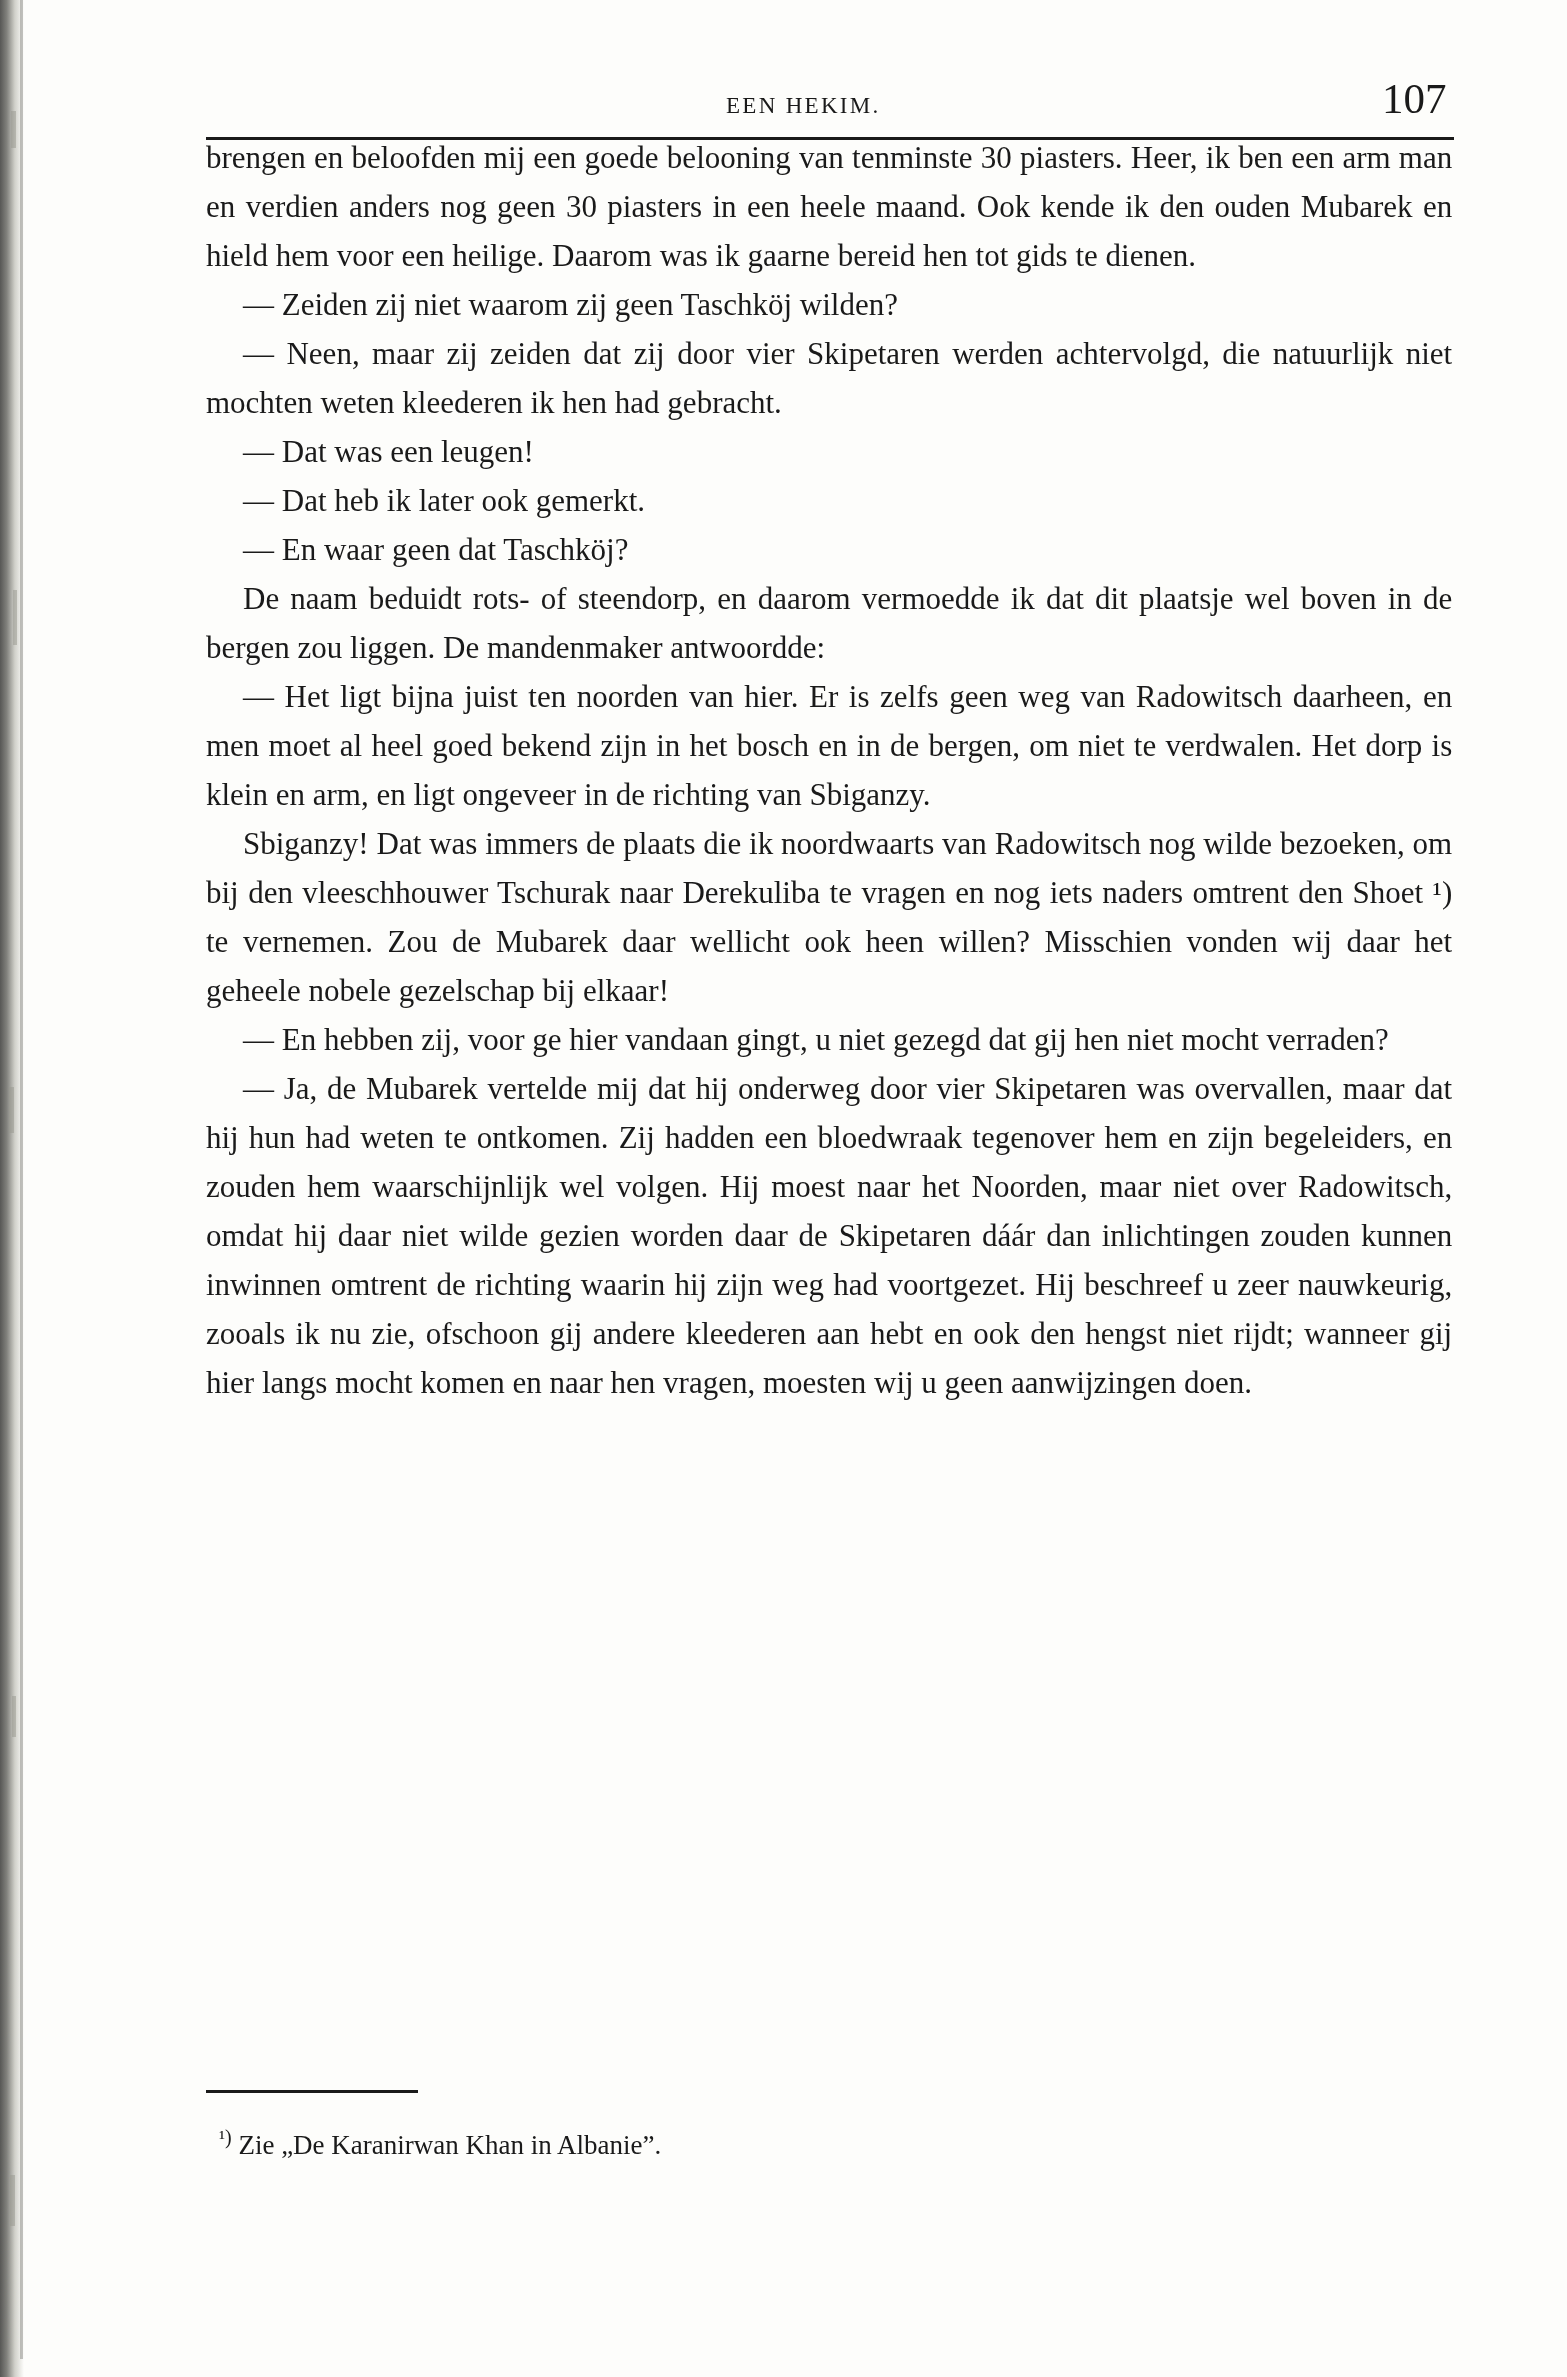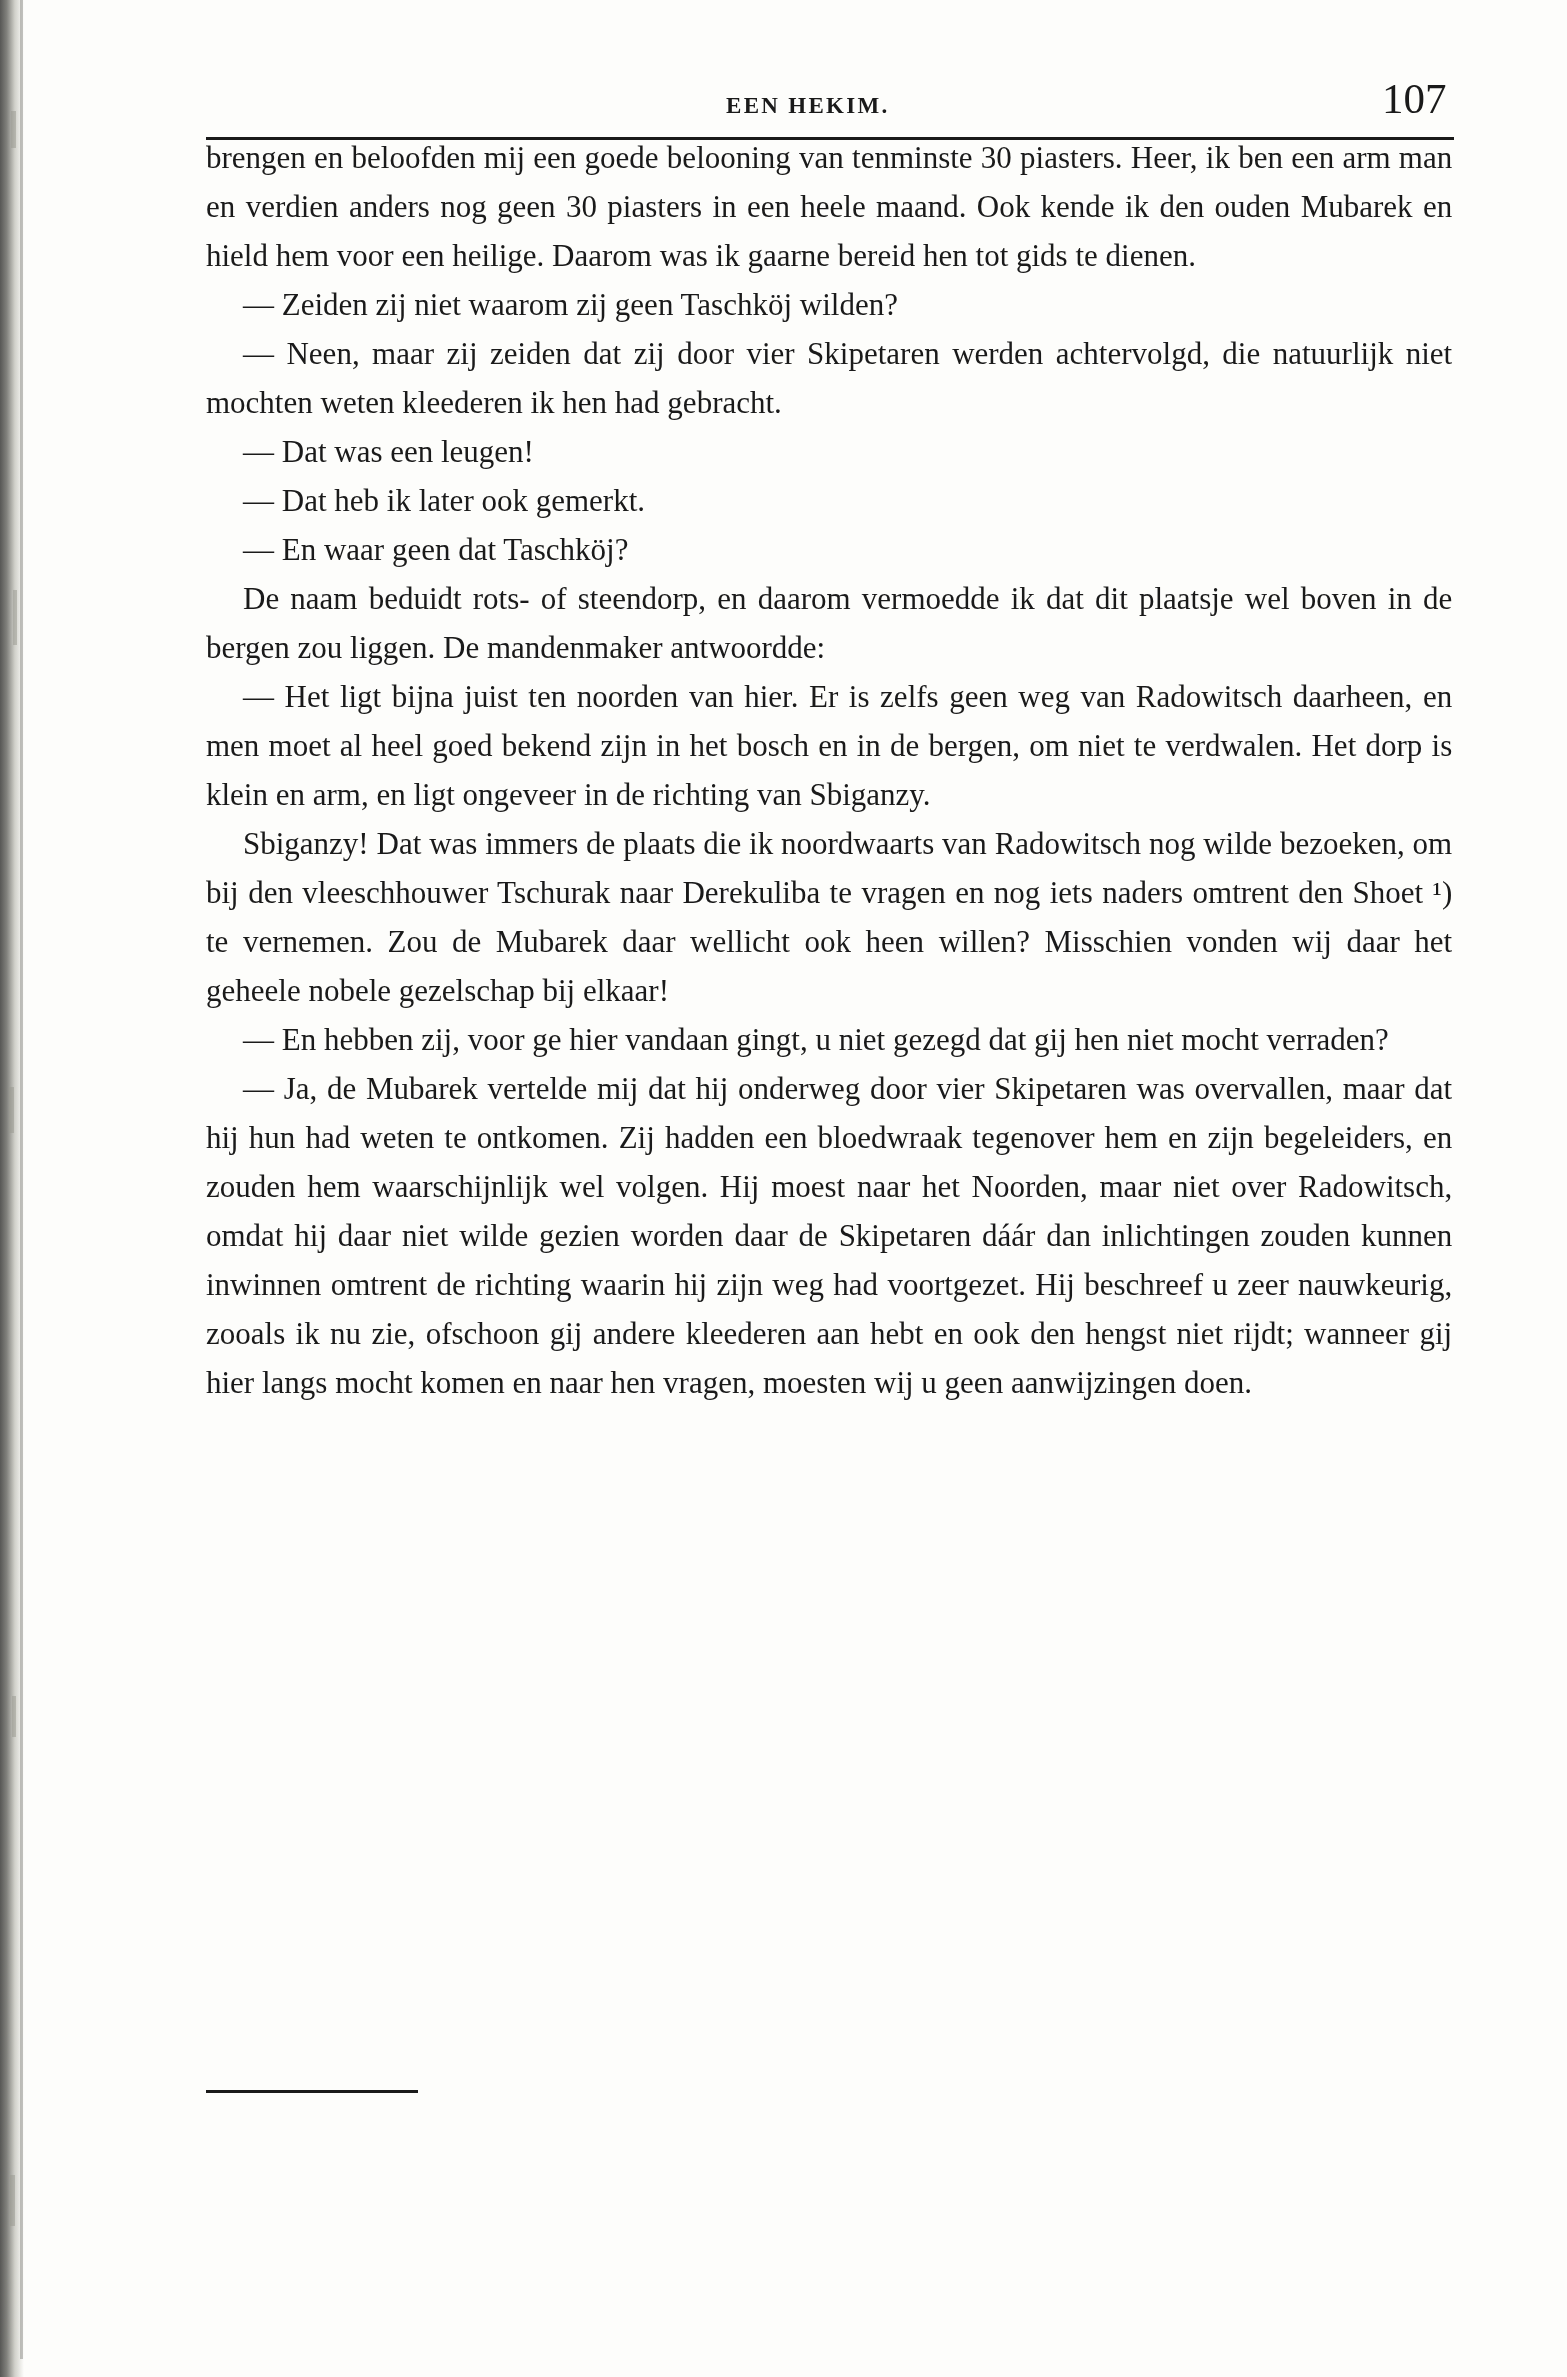--- a/index.html
+++ b/index.html
@@ -59,21 +59,21 @@
   .header-row {
     position: relative;
     height: 68px;
   }
   .running-head {
     position: absolute;
     left: 544px;
     top: 28px;
     font-size: 23px;
     letter-spacing: 2.3px;
-    font-weight: bold;
+    font-weight: normal;
     font-family: "Liberation Serif", serif;
   }
   .folio {
     position: absolute;
     right: 7.4px;
     top: 9.2px;
     font-size: 43px;
     font-family: "Liberation Serif", serif;
   }
   .rule {
@@ -166,16 +166,20 @@
       <p class="dash">— Het ligt bijna juist ten noorden van hier. Er is zelfs geen weg van Radowitsch daarheen, en men moet al heel goed bekend zijn in het bosch en in de bergen, om niet te verdwalen. Het dorp is klein en arm, en ligt ongeveer in de richting van Sbiganzy.</p>
       <p class="indent">Sbiganzy! Dat was immers de plaats die ik noordwaarts van Radowitsch nog wilde bezoeken, om bij den vleeschhouwer Tschurak naar Derekuliba te vragen en nog iets naders omtrent den Shoet ¹) te vernemen. Zou de Mubarek daar wellicht ook heen willen? Misschien vonden wij daar het geheele nobele gezelschap bij elkaar!</p>
       <p class="dash">— En hebben zij, voor ge hier vandaan gingt, u niet gezegd dat gij hen niet mocht verraden?</p>
       <p class="dash">— Ja, de Mubarek vertelde mij dat hij onderweg door vier Skipetaren was overvallen, maar dat hij hun had weten te ontkomen. Zij hadden een bloedwraak tegenover hem en zijn begeleiders, en zouden hem waarschijnlijk wel volgen. Hij moest naar het Noorden, maar niet over Radowitsch, omdat hij daar niet wilde gezien worden daar de Skipetaren dáár dan inlichtingen zouden kunnen inwinnen omtrent de richting waarin hij zijn weg had voortgezet. Hij beschreef u zeer nauwkeurig, zooals ik nu zie, ofschoon gij andere kleederen aan hebt en ook den hengst niet rijdt; wanneer gij hier langs mocht komen en naar hen vragen, moesten wij u geen aanwijzingen doen.</p>
     </div>
 
   </div>
 
   <div class="footnote-wrap">
     <div class="footnote-rule"></div>
+    <div class="footnote-text">
+      <span class="fn-marker">¹)</span>
+      <span>Zie „De Karanirwan Khan in Albanie”.</span>
+    </div>
   </div>
 
 </div>
 
 
 </body></html>

